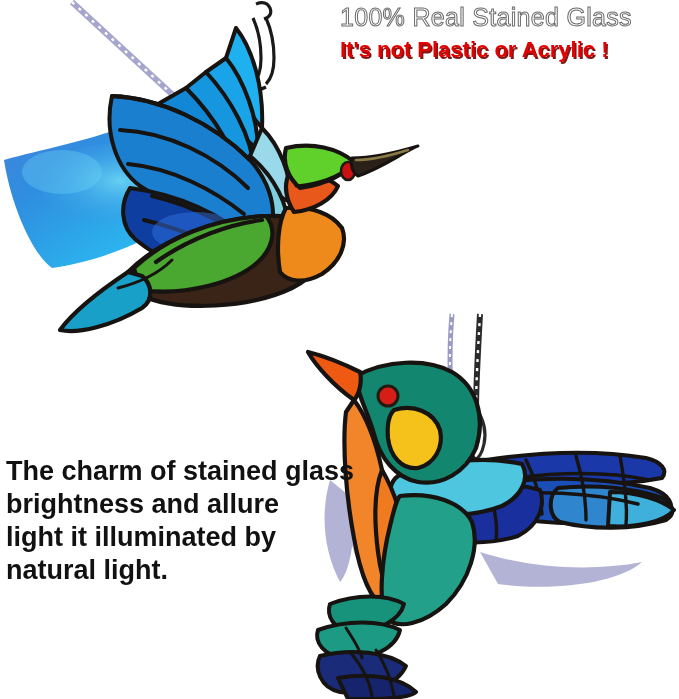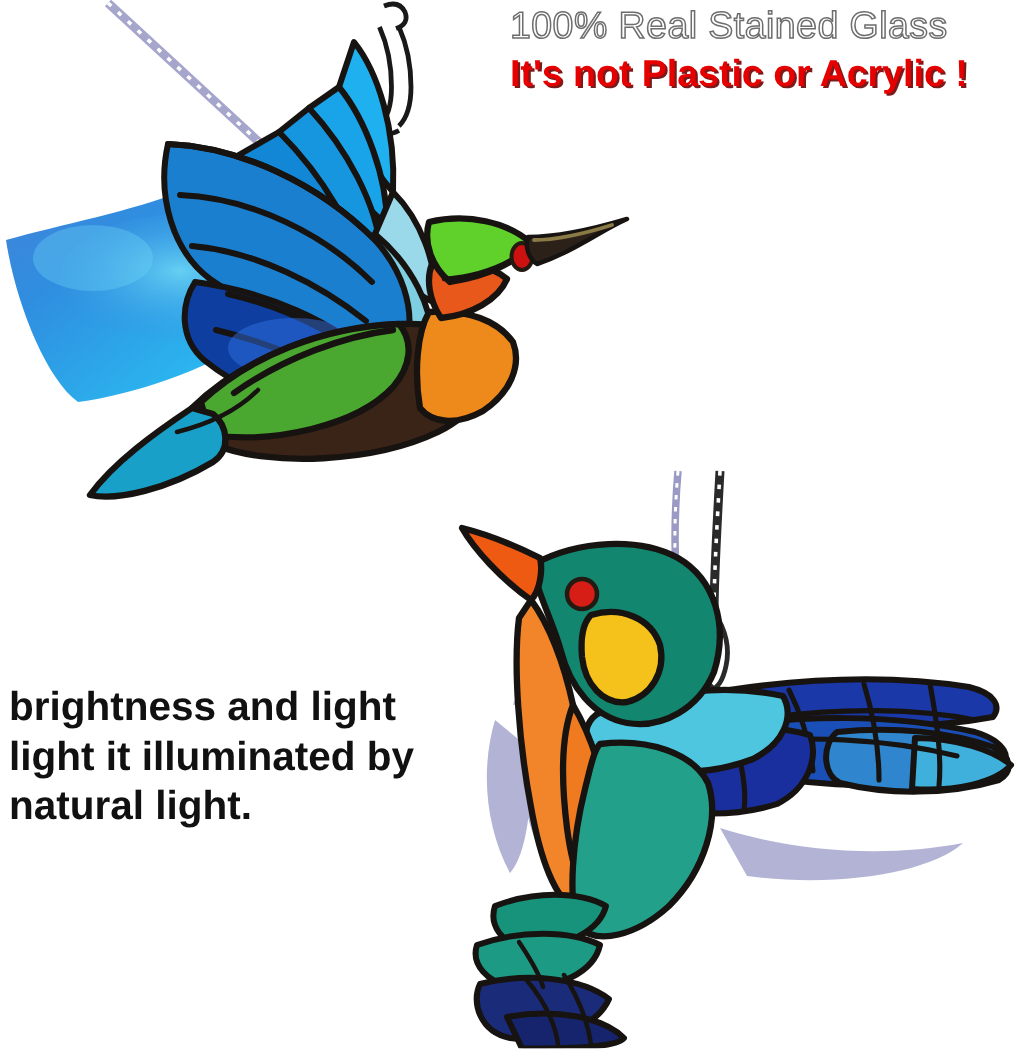--- a/index.html
+++ b/index.html
@@ -19,21 +19,21 @@
   }
   .hl-outline{
     font-size:25px;line-height:30px;font-weight:400;
     color:#ffffff;
     -webkit-text-stroke:1px #6e6e6e;
     text-shadow:0 0 0 #888;
     letter-spacing:0.3px;
     white-space:nowrap;
   }
   .hl-red{
-    font-size:25px;line-height:31px;font-weight:bold;
+    font-size:22px;line-height:31px;font-weight:bold;
     color:#e60000;
     text-shadow:1.5px 1.5px 0 #7a1a1a;
     letter-spacing:0px;
     white-space:nowrap;
     margin-top:2px;
   }
   .charm-block{
     position:absolute;left:6px;top:455px;width:400px;
     font-size:27px;line-height:33px;font-weight:bold;
     color:#111111;
@@ -223,18 +223,19 @@
       <path d="M56 328 C64 340 70 350 72 358" fill="none" stroke-width="3"></path>
     </g>
   </svg>
 
   <div class="headline-block">
     <div class="hl-outline">100% Real Stained Glass</div>
     <div class="hl-red">It's not Plastic or Acrylic !</div>
   </div>
 
   <div class="charm-block">
-    <div>brightness and light</div>
+    <div>The charm of stained glass</div>
+    <div>brightness and allure</div>
     <div>light it illuminated by</div>
     <div>natural light.</div>
   </div>
 
 </div>
 
 </body></html>

